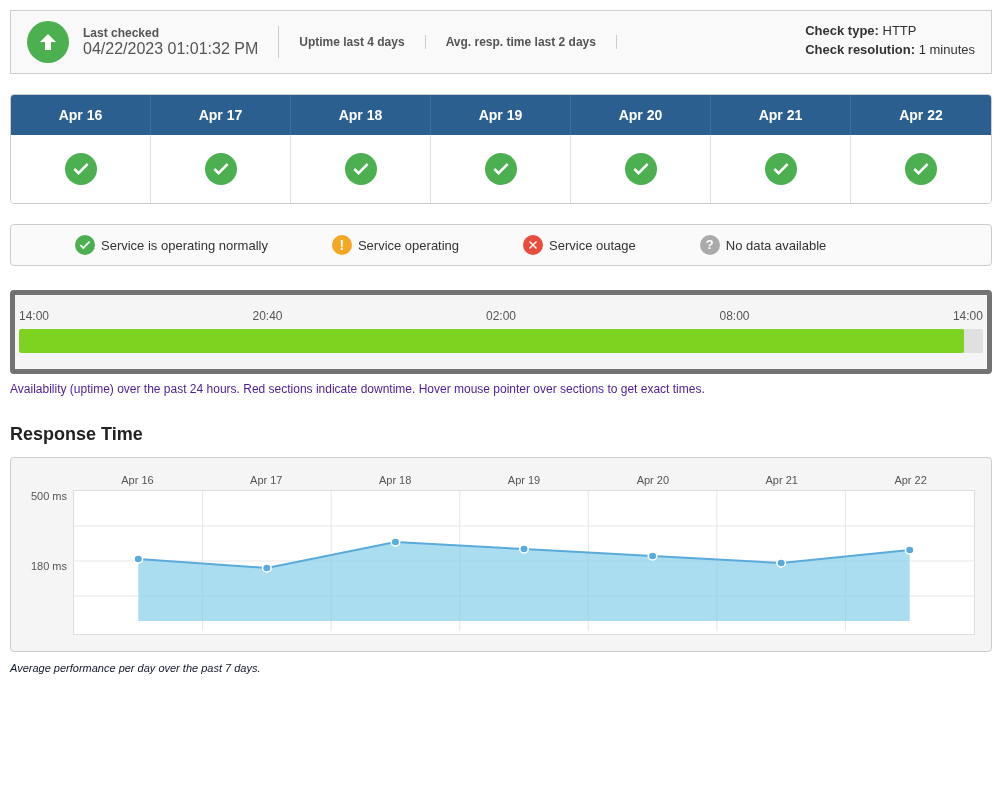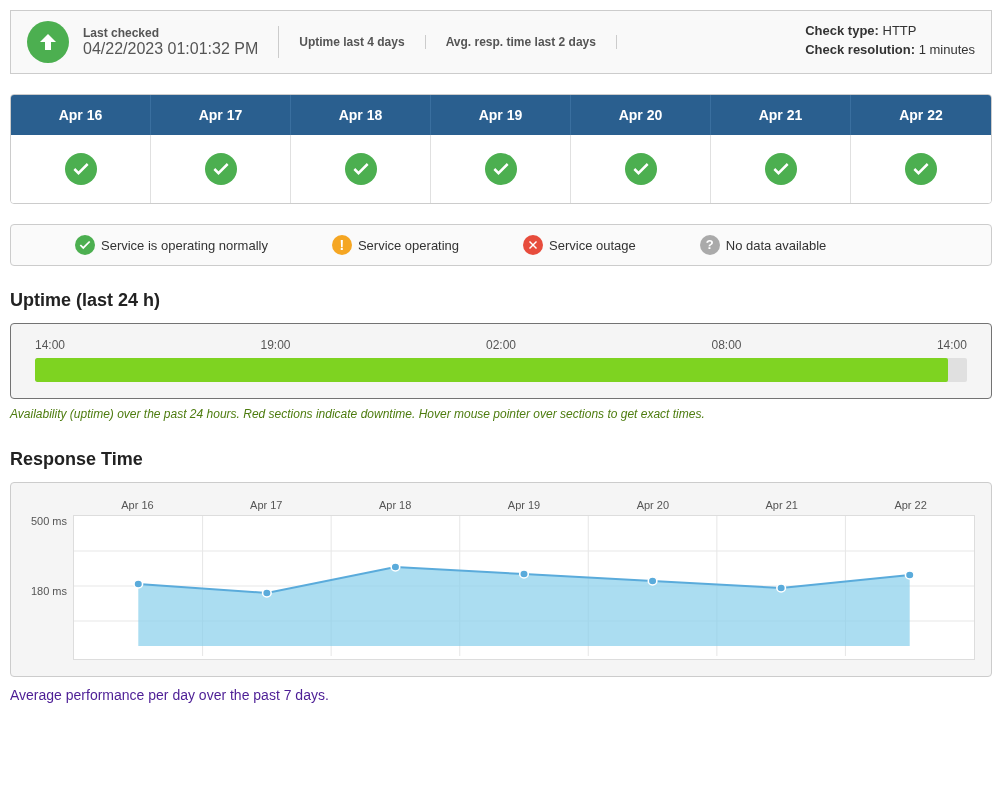--- a/index.html
+++ b/index.html
@@ -65,46 +65,46 @@
       padding: 10px 16px; margin-bottom: 24px;
       background: #fafafa;
     }
     .legend-item { display: flex; align-items: center; gap: 6px; font-size: 13px; padding-left: 48px; }
     .legend-icon { width: 20px; height: 20px; border-radius: 50%; display: flex; align-items: center; justify-content: center; flex-shrink: 0; }
 
     
     .section-title { font-size: 18px; font-weight: bold; margin-bottom: 12px; color: #222; }
 
     .uptime-chart-container {
-      border: 1px solid #737373; border-radius: 4px;
-      padding: 14px 24px; margin-bottom: 8px;
+      border: 5px solid #737373; border-radius: 4px;
+      padding: 14px 4px; margin-bottom: 8px;
       background: #f5f5f5;
     }
     .uptime-labels {
       display: flex; justify-content: space-between;
       font-size: 12px; color: #555; margin-bottom: 6px;
     }
     .uptime-bar-bg {
       background: #e0e0e0; border-radius: 2px;
       height: 24px; width: 100%; overflow: hidden;
       margin-bottom: 2px;
     }
     .uptime-bar {
       background: #7ed321; height: 100%; width: 98%;
       border-radius: 2px;
     }
-    .chart-caption { font-size: 12px; color: #4d7c0f; margin-bottom: 28px; font-style: italic; }
+    .chart-caption { font-size: 12px; color: #4c1d95; margin-bottom: 28px; }
 
     
     .response-chart-container {
       border: 1px solid #ccc; border-radius: 4px;
       padding: 16px; margin-bottom: 10px;
       background: #f5f5f5; position: relative;
     }
-    .caption-rt { font-size: 14px; color: #4c1d95; }
+    .caption-rt { font-size: 11px; color: #0f172a; font-style: italic; }
   </style>
 </head>
 <body>
 
 <div class="status-bar">
   <div class="status-icon">
     <svg viewBox="0 0 24 24" fill="white">
         <path d="M12 4l-8 8h5v8h6v-8h5z"></path>
       </svg>
   </div>
@@ -215,25 +215,24 @@
     </div>
     <span>Service outage</span>
   </div>
   <div class="legend-item">
     <div class="legend-icon" style="background:#aaa; font-size:13px; color:white; font-weight:bold; text-align:center; line-height:20px;">?</div>
     <span>No data available</span>
   </div>
 </div>
 
 <div>
-  <div class="section-title">Uptime (last 24 h)</div>
   <div class="uptime-chart-container">
     <div class="uptime-labels">
       <span>14:00</span>
-      <span>19:00</span>
+      <span>20:40</span>
       <span>02:00</span>
       <span>08:00</span>
       <span>14:00</span>
     </div>
     <div class="uptime-bar-bg">
       <div class="uptime-bar"></div>
     </div>
   </div>
   <div class="chart-caption">Availability (uptime) over the past 24 hours. Red sections indicate downtime. Hover mouse pointer over sections to get exact times.</div>
 </div>

